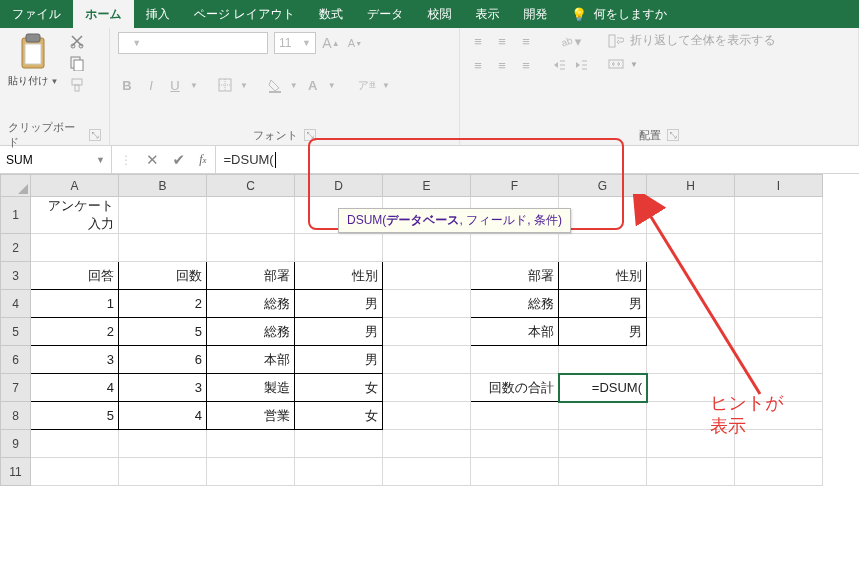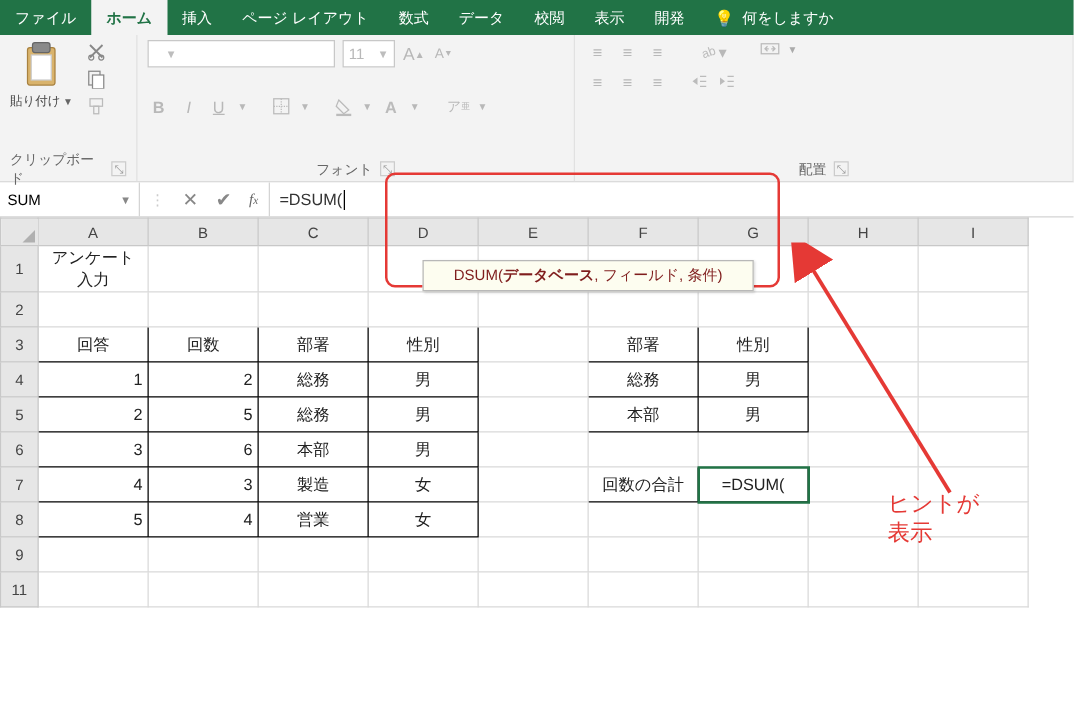--- a/index.html
+++ b/index.html
@@ -204,44 +204,44 @@
     padding: 0 4px;
     font-size: 13px;
     color: #222;
     vertical-align: middle;
     background: #fff;
   }
   .col-w { width: 88px; }
   .col-G { width: 88px; }
   .bordered { border: 1px solid #000 !important; margin-left: 36px; }
   .num { text-align: right; }
-  .txt { text-align: center; }
+  .txt { text-align: right; }
   th.colhdr.active { background:#cfe8d6; border-bottom:2px solid #217346;}
   th.rowhdr.active { background:#cfe8d6; border-right:2px solid #217346;}
   td.editing {
     background: #ffff00;
     outline: 2px solid #217346;
     outline-offset: -1px;
     color:#000;
   }
   
   .red-annot {
     position: absolute;
     border: 2px solid #e53935;
     border-radius: 8px;
     pointer-events: none;
   }
   
   .fn-tooltip {
     position: absolute;
     background: #fdfdf0;
     border: 1px solid #b8b8b8;
-    padding: 3px 24px;
+    padding: 3px 8px;
     font-size: 12px;
-    color: #7f1d1d;
+    color: #4c1d95;
     box-shadow: 1px 1px 2px rgba(0,0,0,0.15);
   }
   .fn-tooltip b { font-weight:bold; }
   
   .arrow {
     position:absolute;
     pointer-events:none;
   }
   .annot-text {
     position:absolute;
@@ -397,20 +397,27 @@
                 <line x1="8" y1="3" x2="13" y2="3" stroke="#bbb"></line>
                 <line x1="8" y1="7" x2="13" y2="7" stroke="#bbb"></line>
                 <line x1="8" y1="11" x2="13" y2="11" stroke="#bbb"></line>
               </svg>
           </span>
         </div>
       </div>
       <div class="align-text">
         <div class="row">
           <svg width="16" height="14" viewBox="0 0 16 14">
+              <rect x="1" y="1" width="6" height="12" fill="none" stroke="#bbb"></rect>
+              <path d="M9 4 h5 a2 2 0 0 1 0 4 h-3 M11 6 l-2 2 l2 2" fill="none" stroke="#bbb"></path>
+            </svg>
+          <span>折り返して全体を表示する</span>
+        </div>
+        <div class="row">
+          <svg width="16" height="14" viewBox="0 0 16 14">
               <rect x="1" y="3" width="14" height="8" fill="none" stroke="#bbb"></rect>
               <path d="M4 7 h3 M9 7 h3 M6 5 l-2 2 l2 2 M10 5 l2 2 l-2 2" fill="none" stroke="#bbb"></path>
             </svg>
           <span class="caret" style="font-size:8px">▼</span>
         </div>
       </div>
     </div>
     <div class="group-label">
       <span>配置</span>
       <span class="launcher">⤡</span>

